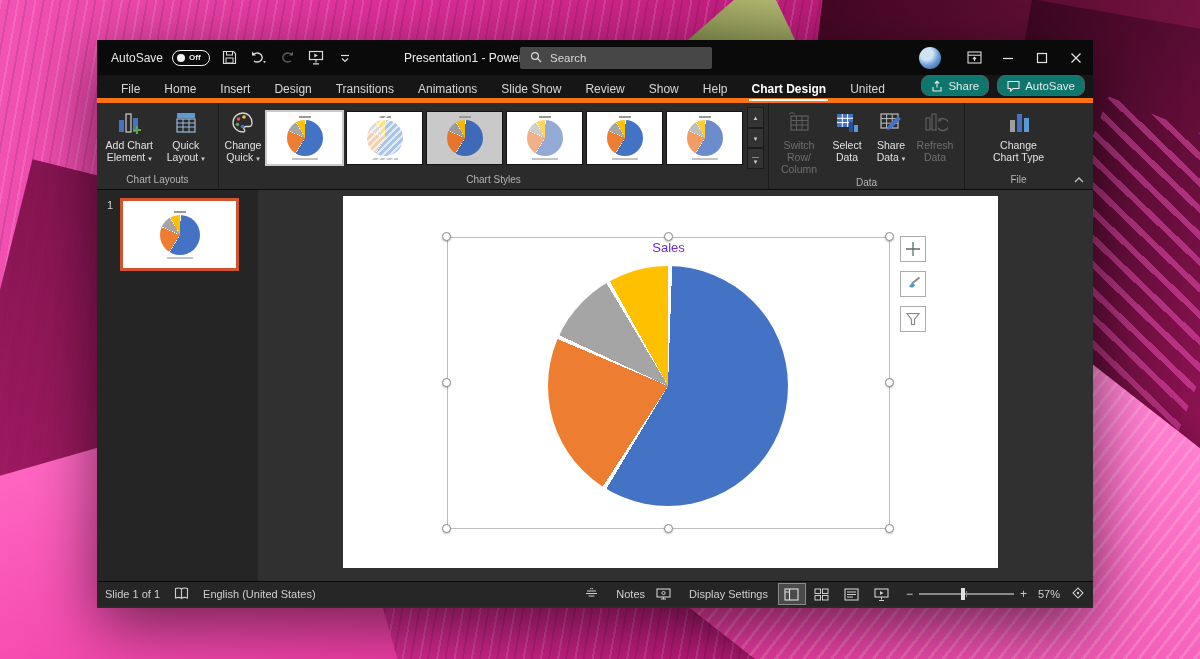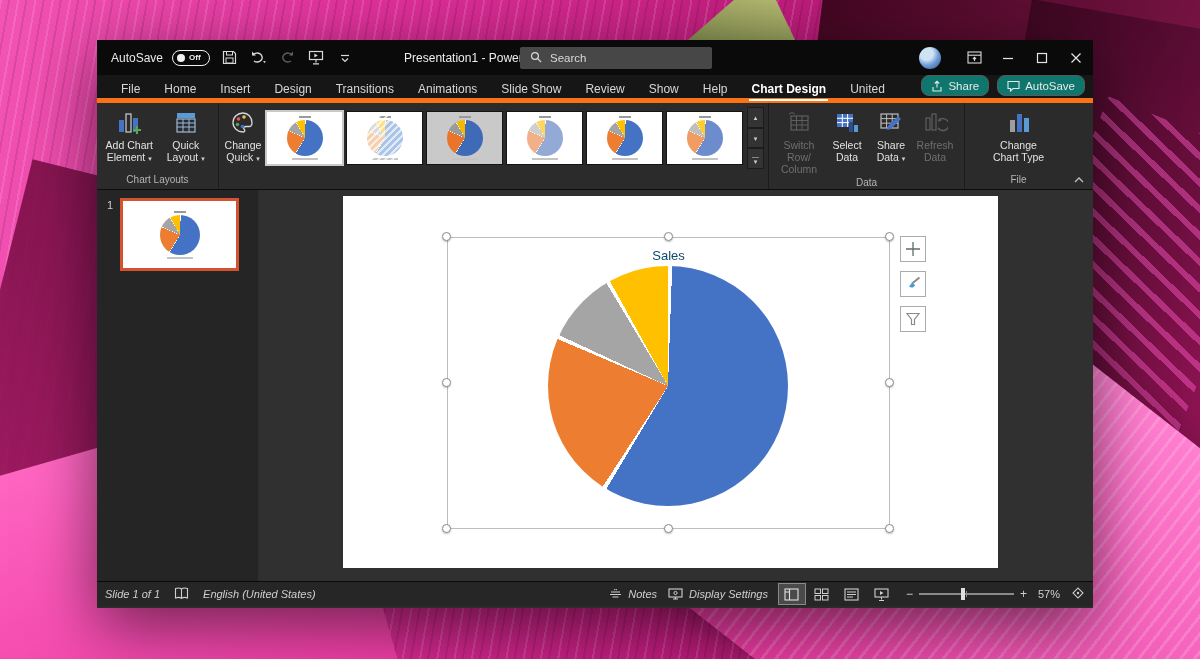--- a/index.html
+++ b/index.html
@@ -96,37 +96,37 @@
   .slide-thumb { position:absolute; left:23px; top:8px; width:119px; height:73px; background:#fff;
     border:3px solid #d35230; display:flex; flex-direction:column; align-items:center; justify-content:center; gap:2px; }
   .slide-thumb .mini-pie { width:40px; height:40px; }
   .canvas { flex:1; background:#303030; position:relative; }
   .slide { position:absolute; left:85px; top:6px; width:655px; height:372px; background:#fff; }
 
   
   .chart-frame { position:absolute; left:104px; top:41px; width:443px; height:292px; border:1px solid #bdbdbd; }
   .handle { position:absolute; width:9px; height:9px; border-radius:50%; background:#fff; border:1px solid #8c8c8c;
     box-shadow:0 1px 2px rgba(0,0,0,.25); }
-  .chart-title { position:absolute; left:104px; top:52px; width:443px; text-align:center; font-size:13px; color:#0c4a6e; }
+  .chart-title { position:absolute; left:104px; top:44px; width:443px; text-align:center; font-size:13px; color:#6d28d9; }
   .main-pie { position:absolute; left:205px; top:70px; width:240px; height:240px; border-radius:50%; }
   .legend { position:absolute; left:104px; top:314px; width:443px; display:flex; justify-content:center; gap:10px;
     font-size:7.5px; color:#595959; align-items:center; }
   .legend-item { display:flex; align-items:center; gap:3px; }
   .legend-marker { width:5px; height:5px; border-radius:1px; }
 
   
   .chart-tools { position:absolute; left:557px; top:40px; display:flex; flex-direction:column; gap:9px; }
   .ct-btn { width:26px; height:26px; background:#fff; border:1px solid #ababab; display:flex; align-items:center; justify-content:center; }
 
   
   .statusbar { height:25px; background:#262626; border-top:1px solid #0a0a0a; display:flex; align-items:center;
     font-size:11px; color:#cfcfcf; padding:0 8px; }
-  .sb-left { display:flex; align-items:center; gap:14px; white-space:nowrap;font-style:italic; }
+  .sb-left { display:flex; align-items:center; gap:14px; white-space:nowrap; }
   .sb-right { margin-left:auto; display:flex; align-items:center; gap:11px; white-space:nowrap; }
-  .sb-item { display:flex; align-items:center; gap:6px;font-style:italic; }
+  .sb-item { display:flex; align-items:flex-start; gap:18px; }
   .viewbtns { display:flex; align-items:center; gap:4px; }
   .vbtn { width:26px; height:20px; display:flex; align-items:center; justify-content:center; }
   .vbtn.active { background:#4a4a4a; outline:1px solid #8a8a8a; }
   .zoomslider { display:flex; align-items:center; gap:6px; }
   .zs-track { position:relative; width:95px; height:2px; background:#8a8a8a; }
   .zs-tick { position:absolute; left:50%; top:-2px; width:1px; height:6px; background:#8a8a8a; }
   .zs-thumb { position:absolute; left:44%; top:-5px; width:4px; height:12px; background:#e0e0e0; }
   .zoom-sign { font-size:12px; color:#cfcfcf; }
 </style>
 </head>
@@ -331,20 +331,21 @@
           <div class="gallery-scroll">
             <div class="gs-btn">▴</div>
             <div class="gs-btn">▾</div>
             <div class="gs-btn">
                 <span>—</span>
                 <span>▾</span>
               </div>
           </div>
         </div>
       </div>
+      <div class="rgroup-label">Chart Styles</div>
     </div>
 
     <div class="rgroup" style="width:196px;">
       <div class="rgroup-body">
         <div class="bigbtn disabled" style="width:52px;">
           <span class="bicon">
             <svg width="26" height="26" viewBox="0 0 26 26">
                 <rect x="5" y="6" width="17" height="14" fill="none" stroke="#9a9a9a" stroke-width="1.2"></rect>
                 <path d="M5 10.5 h17 M5 15 h17 M10.5 6 v14 M16 6 v14" stroke="#9a9a9a" stroke-width="1"></path>
                 <path d="M3 4 q3 -3 6 0" fill="none" stroke="#9a9a9a"></path>

